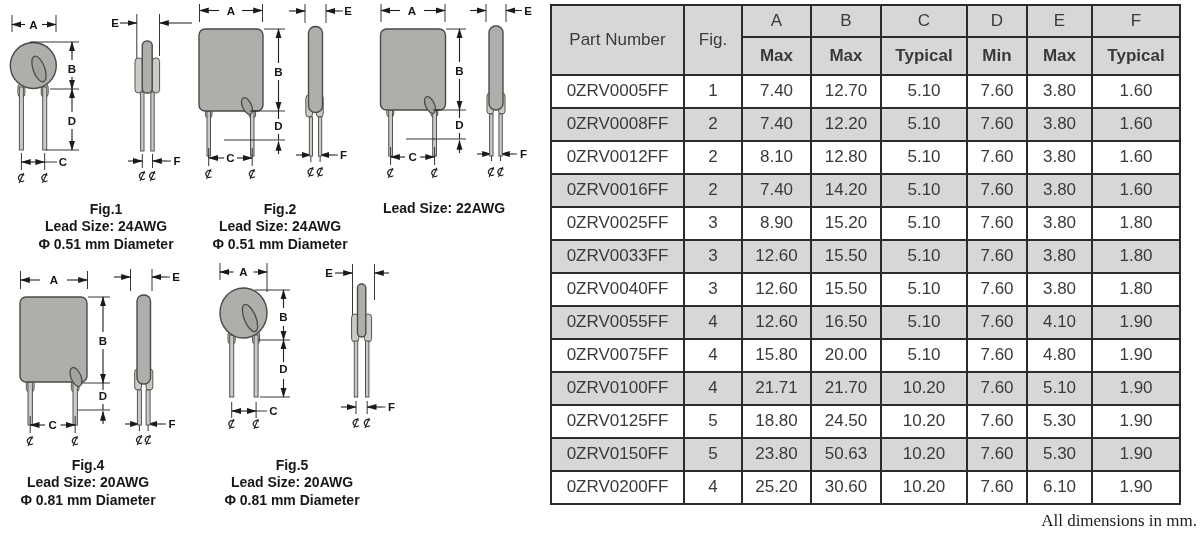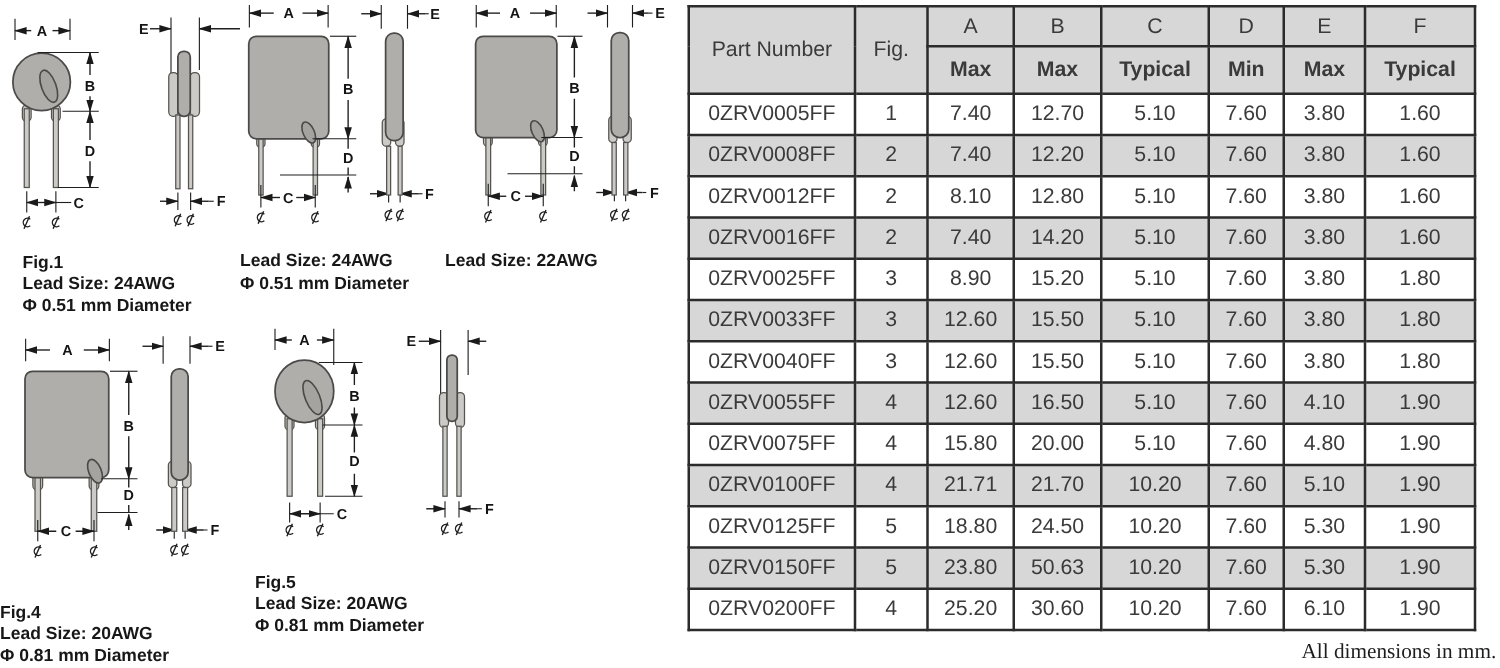--- a/index.html
+++ b/index.html
@@ -7,21 +7,21 @@
         font-family:"Liberation Sans",sans-serif;}
   
   .figs{position:absolute;left:0;top:0;}
   .figs .body-fill{fill:#b0aeab;stroke:#4b4a48;stroke-width:1.4;}
   .figs .lead-fill{fill:#cbcac7;stroke:#55544f;stroke-width:1;}
   .figs .notch{fill:#a5a3a0;stroke:#4b4a48;stroke-width:1.3;}
   .figs .dim{stroke:#1f1f1f;stroke-width:1.1;fill:none;}
   .figs .ext{stroke:#1f1f1f;stroke-width:0.9;fill:none;}
   .figs text{font:bold 11.5px "Liberation Sans",sans-serif;fill:#141414;text-anchor:middle;}
   
-  .cap{position:absolute;color:#171717;}
+  .cap{position:absolute;text-align:center;color:#171717;}
   .cap .t{font:bold 14px/18px "Liberation Sans",sans-serif;}
   .cap .l{font:bold 14px/17.5px "Liberation Sans",sans-serif;}
   
   .dim-table{position:absolute;left:550px;top:4px;border-collapse:collapse;table-layout:fixed;
              background:#fff;}
   .dim-table th,.dim-table td{border:2px solid #2b2b2b;text-align:center;vertical-align:middle;
              font-size:17px;font-weight:normal;color:#3a3a3a;padding:0;line-height:1.1;
              font-family:"Liberation Sans",sans-serif;}
   .dim-table thead th{background:#d7d7d7;}
   .dim-table thead tr.r1 th{height:30px;}
@@ -323,27 +323,28 @@
       </g>
     </g>
   </svg>
 
   <div class="cap" style="left:18px;top:200px;width:176px;">
     <div class="t">Fig.1</div>
     <div class="l">Lead Size: 24AWG</div>
     <div class="l">Φ 0.51 mm Diameter</div>
   </div>
   <div class="cap" style="left:192px;top:200px;width:176px;">
+    <div class="t">Fig.2</div>
     <div class="l">Lead Size: 24AWG</div>
     <div class="l">Φ 0.51 mm Diameter</div>
   </div>
   <div class="cap" style="left:356px;top:200px;width:176px;">
     <div class="l">Lead Size: 22AWG</div>
   </div>
-  <div class="cap" style="left:0px;top:456px;width:176px;margin-top:24px;">
+  <div class="cap" style="left:0px;top:456px;width:176px;">
     <div class="t">Fig.4</div>
     <div class="l">Lead Size: 20AWG</div>
     <div class="l">Φ 0.81 mm Diameter</div>
   </div>
   <div class="cap" style="left:204px;top:456px;width:176px;">
     <div class="t">Fig.5</div>
     <div class="l">Lead Size: 20AWG</div>
     <div class="l">Φ 0.81 mm Diameter</div>
   </div>
 

